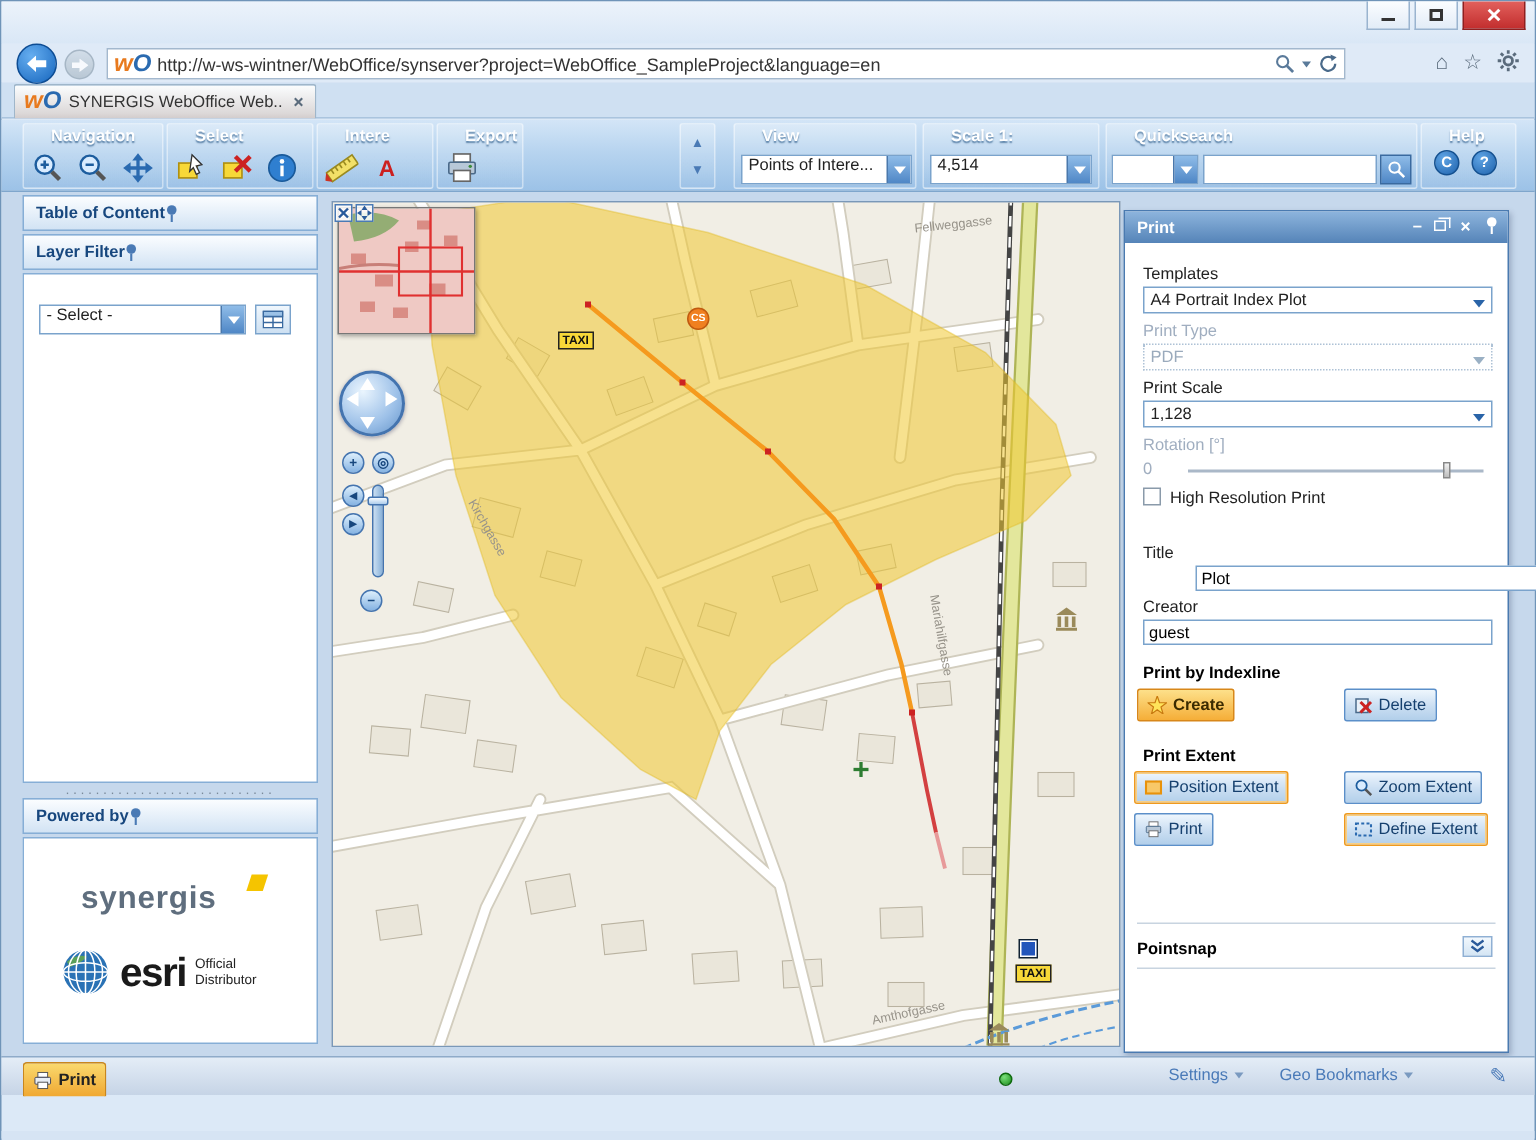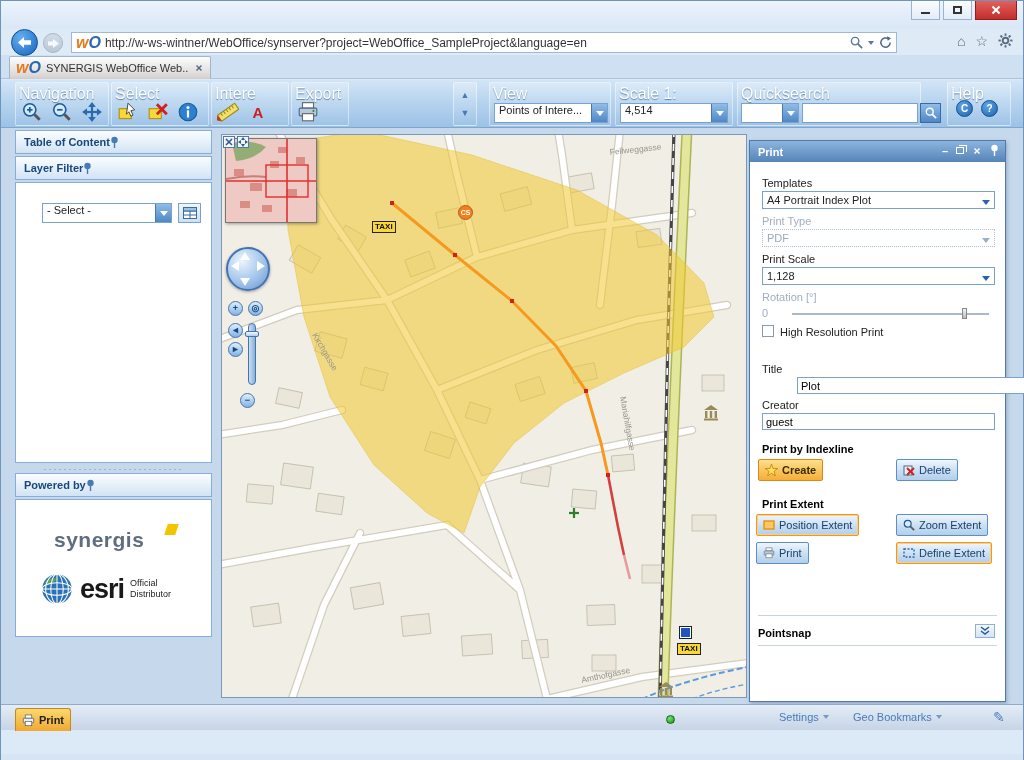--- a/index.html
+++ b/index.html
@@ -29,37 +29,37 @@
 .urlicons{display:flex;align-items:center;gap:5px}
 .caret-down{width:0;height:0;border:3.5px solid transparent;border-top:4.5px solid #5a7a9a;margin-top:4px}
 .navglyph{color:#5a6b7c;font-size:14px;line-height:1}
 #browser-icons{position:absolute;right:10px;top:4px;display:flex;gap:10px;align-items:center}
 #tabbar{position:absolute;top:54px;left:0;right:0;height:24px;background:#cfe0f2;border-bottom:1px solid #aac4de}
 .tab{position:absolute;left:8px;top:1px;width:202px;height:23px;background:linear-gradient(#fbfdfe,#dcd8d8 85%,#d2cccc);border:1px solid #9fb6ca;border-bottom:none;border-radius:2px 2px 0 0;display:flex;align-items:center;padding:0 6px;gap:5px}
 .tab-title{flex:1;font-size:11px;color:#333;white-space:nowrap;overflow:hidden}
 
 #toolbar{position:absolute;top:79px;left:0;right:0;height:48px;background:linear-gradient(#d3e5f7,#b7d4ef 45%,#9cc2e7);border-bottom:1px solid #7fa6cc}
 .tsection{position:absolute;top:2px;height:44px;border-radius:2px;background:linear-gradient(rgba(255,255,255,.25),rgba(255,255,255,0));border:1px solid rgba(255,255,255,.45)}
-.tsec-label{position:absolute;left:3px;top:2px;color:#fff;font-weight:normal;font-size:16px;text-shadow:0 1px 1px rgba(20,70,120,.6);white-space:nowrap}
+.tsec-label{position:absolute;left:18px;top:2px;color:#fff;font-weight:bold;font-size:11px;text-shadow:0 1px 1px rgba(20,70,120,.6);white-space:nowrap}
 .ticons{position:absolute;left:4px;top:17px;display:flex;gap:6px;align-items:center}
 .tibtn{width:24px;height:24px;display:flex;align-items:center;justify-content:center;border-radius:2px}
 .dd{position:relative;background:#fff;border:1px solid #7aa3cc;height:20px;display:flex;align-items:flex-start;font-size:11px;color:#222;padding:0 18px 0 4px;overflow:hidden;white-space:nowrap}
 .dd .ddbox{position:absolute;right:0;top:0;bottom:0;width:16px;background:linear-gradient(#8fbce8,#4f87c6);border-left:1px solid #4a78ac;display:flex;align-items:center;justify-content:center}
 .ddbox .tri{width:0;height:0;border:4px solid transparent;border-top:5px solid #fff;margin-top:4px}
 .tri-blue{width:0;height:0;border:4px solid transparent;border-top:5px solid #2a64a8;margin-top:5px;position:absolute;right:4px;top:3px}
 .scrollers{display:flex;flex-direction:column;align-items:center;gap:1px;color:#3f6fa5}
 .scroller{width:20px;height:17px;display:flex;align-items:center;justify-content:center;color:#4a7ab5;font-size:9px}
 .helpcirc{width:17px;height:17px;border-radius:50%;background:radial-gradient(circle at 35% 30%,#5fa4e4,#1f63ad);border:1px solid #14508f;color:#fff;font-weight:bold;font-size:10px;display:flex;align-items:center;justify-content:center}
 
 #main{position:absolute;top:127px;left:0;right:0;height:576px;background:#c6d8ec}
 
 #sidebar{position:absolute;left:14px;top:2px;width:197px}
 .shead{height:24px;background:linear-gradient(#fbfdff,#d2e3f4);border:1px solid #86aed6;color:#17477e;font-weight:bold;font-size:11px;padding:0 8px;display:flex;align-items:center;margin-bottom:2px}
 .shead.active{background:linear-gradient(#5e86b4,#27496f);color:#fff;border-color:#1d3c5e}
-.qcontent{background:#fff;border:1px solid #86aed6;height:281px;padding:20px 10px 0 26px;display:flex;gap:6px;margin-bottom:2px}
+.qcontent{background:#fff;border:1px solid #86aed6;height:340px;padding:20px 10px 0 10px;display:flex;gap:6px;margin-bottom:2px}
 .resize-dots{height:8px;display:flex;align-items:center;justify-content:center;color:#7a8a9a;font-size:9px;letter-spacing:2px;line-height:4px;overflow:hidden}
 .logobox{background:#fff;border:1px solid #86aed6;height:138px;position:relative}
 .syn-word{position:absolute;left:38px;top:28px;font-size:21px;font-weight:bold;color:#5f6e7e;letter-spacing:.5px}
 .syn-diamond{position:absolute;left:150px;top:24px;width:11px;height:11px;background:#f5c400;transform:skew(-18deg,0deg)}
 .esri-row{position:absolute;left:24px;top:72px;display:flex;align-items:center;gap:6px}
 .esri-word{font-size:27px;font-weight:bold;color:#1a1a1a;letter-spacing:-1px}
 .esri-sub{font-size:9px;color:#222;line-height:11px}
 
 #map{position:absolute;left:220px;top:6px;width:526px;height:564px;background:#f1eee5;border:1px solid #7a98b8;overflow:hidden}
 .maplabel{position:absolute;background:#f7d838;border:1px solid #222;color:#111;font-size:8px;font-weight:bold;padding:0 2px;line-height:10px}
@@ -296,21 +296,21 @@
     <div class="tsection" style="left:614px;width:118px">
       <span class="tsec-label">Scale 1:</span>
       <div class="dd" style="position:absolute;left:4px;top:20px;width:108px">
         <span>4,514</span>
         <span class="ddbox">
             <span class="tri"></span>
           </span>
       </div>
     </div>
 
-    <div class="tsection" style="left:736px;width:184px">
+    <div class="tsection" style="left:736px;width:208px">
       <span class="tsec-label">Quicksearch</span>
       <div class="dd" style="position:absolute;left:3px;top:20px;width:58px">
         <span class="ddbox">
             <span class="tri"></span>
           </span>
       </div>
       <input class="pp-input" style="position: absolute; left: 64px; top: 20px; width: 116px; height: 20px;">
       <span style="position:absolute;left:182px;top:20px;width:21px;height:20px;background:linear-gradient(#8fbce8,#4f87c6);border:1px solid #3a6aa0;display:flex;align-items:center;justify-content:center">
         <svg width="12" height="12" viewBox="0 0 14 14">
             <circle cx="5.5" cy="5.5" r="4" fill="none" stroke="#fff" stroke-width="1.6"></circle>

